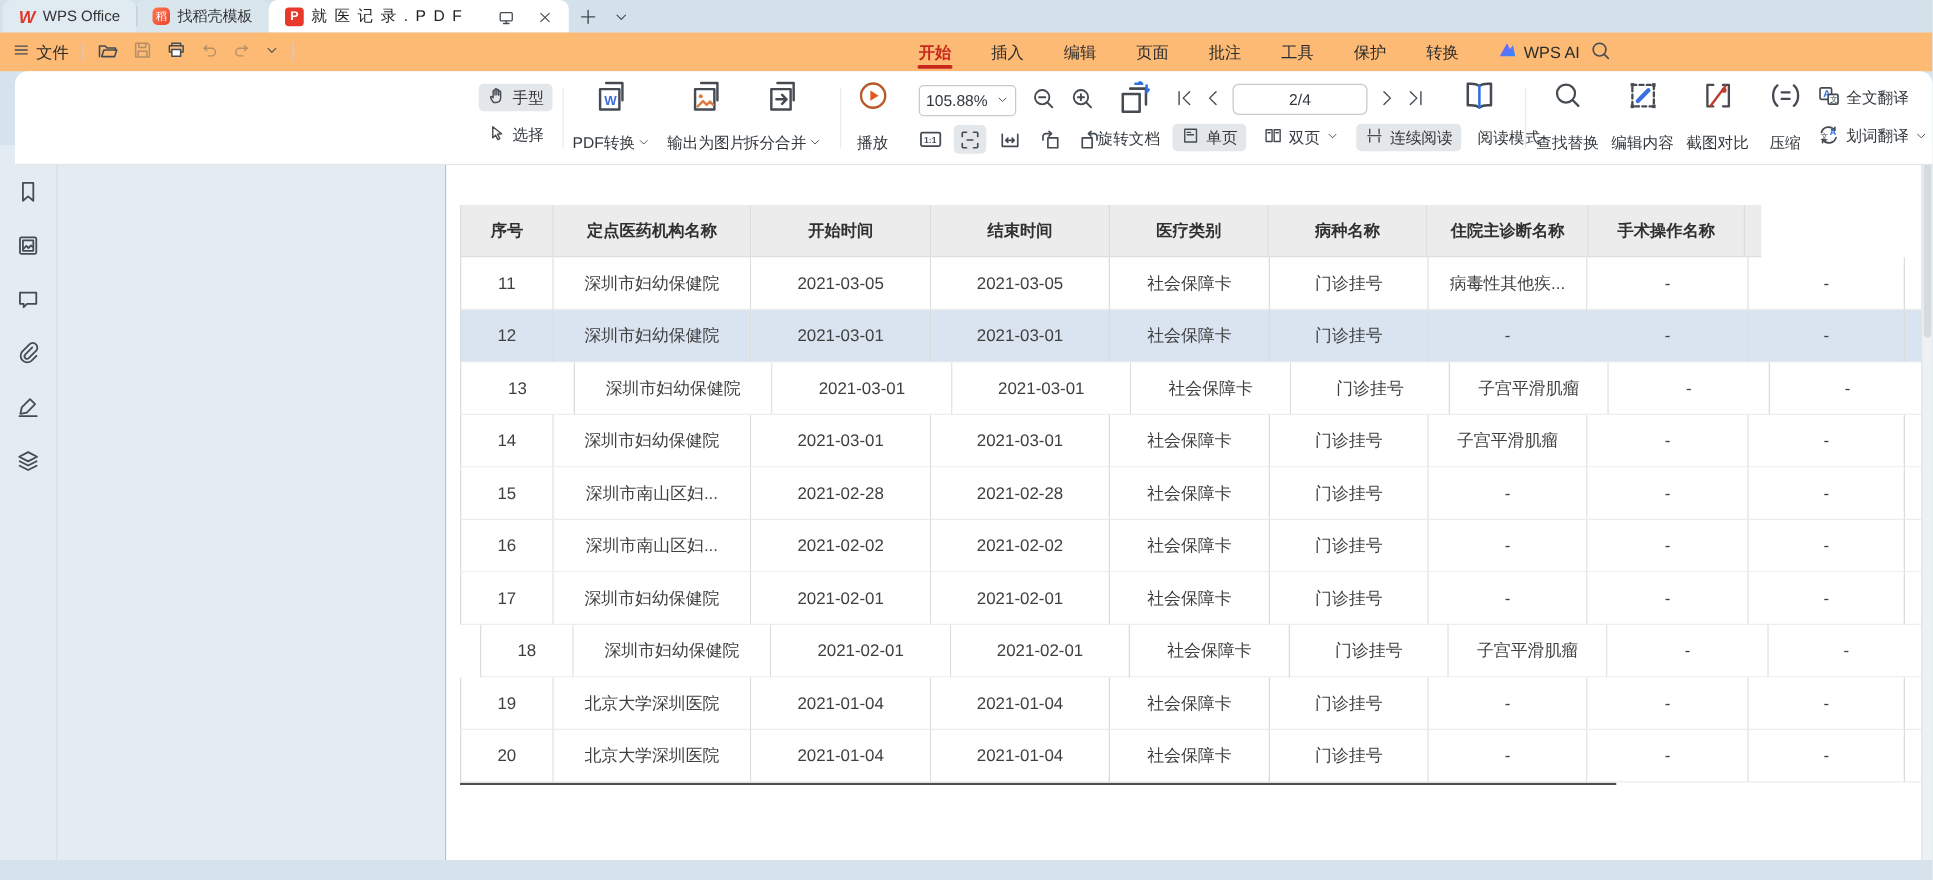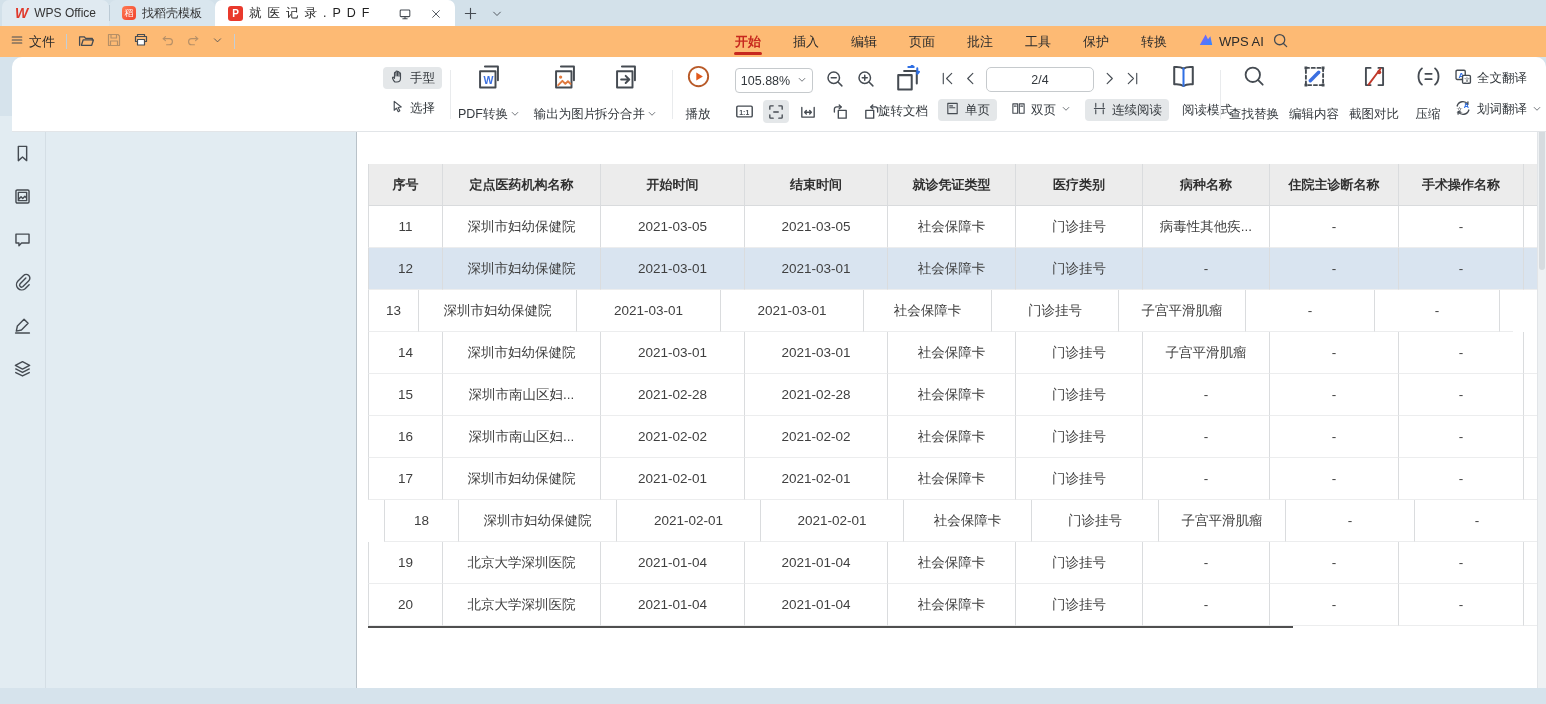--- a/index.html
+++ b/index.html
@@ -447,21 +447,20 @@
       </span>
     </div>
   <div class="navpanel"></div>
   <div class="docarea">
     <div class="tbl" id="tbl">
         <div class="trow thead">
           <div class="tcell c0" style="width: 75px;">序号</div>
           <div class="tcell c1" style="width: 158px;">定点医药机构名称</div>
           <div class="tcell c2" style="width: 144px;">开始时间</div>
           <div class="tcell c3" style="width: 143px;">结束时间</div>
-          <div class="tcell c4" style="width: 128px;">就诊凭证类型</div>
           <div class="tcell c5" style="width: 127px;">医疗类别</div>
           <div class="tcell c6" style="width: 127px;">病种名称</div>
           <div class="tcell c7" style="width: 129px;">住院主诊断名称</div>
           <div class="tcell c8" style="width: 125px;">手术操作名称</div>
           <div class="tcell c9 clast" style="width: 13px;"></div>
         </div>
         <div class="trow ">
           <div class="tcell c0" style="width: 75px;">11</div>
           <div class="tcell c1" style="width: 158px;">深圳市妇幼保健院</div>
           <div class="tcell c2" style="width: 144px;">2021-03-05</div>
@@ -479,21 +478,21 @@
           <div class="tcell c2" style="width: 144px;">2021-03-01</div>
           <div class="tcell c3" style="width: 143px;">2021-03-01</div>
           <div class="tcell c4" style="width: 128px;">社会保障卡</div>
           <div class="tcell c5" style="width: 127px;">门诊挂号</div>
           <div class="tcell c6" style="width: 127px;">-</div>
           <div class="tcell c7" style="width: 129px;">-</div>
           <div class="tcell c8" style="width: 125px;">-</div>
           <div class="tcell c9 clast" style="width: 13px;"></div>
         </div>
         <div class="trow ">
-          <div class="tcell c0" style="width: 51px;">13</div>
+          <div class="tcell c0" style="width: 92px;">13</div>
           <div class="tcell c1" style="width: 158px;">深圳市妇幼保健院</div>
           <div class="tcell c2" style="width: 144px;">2021-03-01</div>
           <div class="tcell c3" style="width: 143px;">2021-03-01</div>
           <div class="tcell c4" style="width: 128px;">社会保障卡</div>
           <div class="tcell c5" style="width: 127px;">门诊挂号</div>
           <div class="tcell c6" style="width: 127px;">子宫平滑肌瘤</div>
           <div class="tcell c7" style="width: 129px;">-</div>
           <div class="tcell c8" style="width: 125px;">-</div>
           <div class="tcell c9 clast" style="width: 13px;"></div>
         </div>

